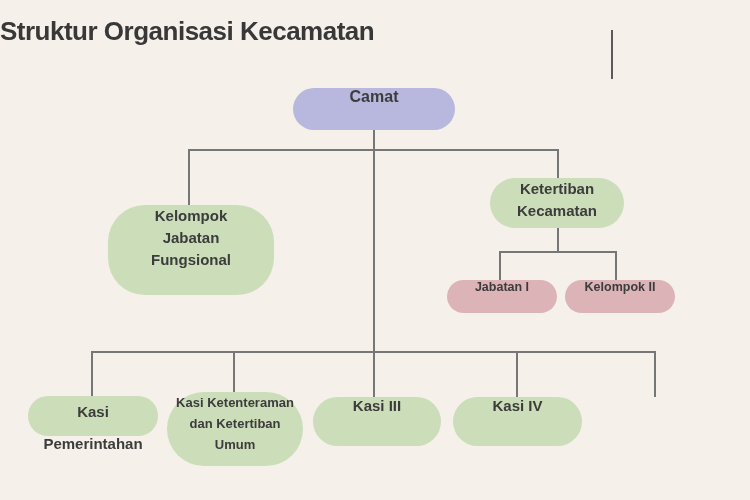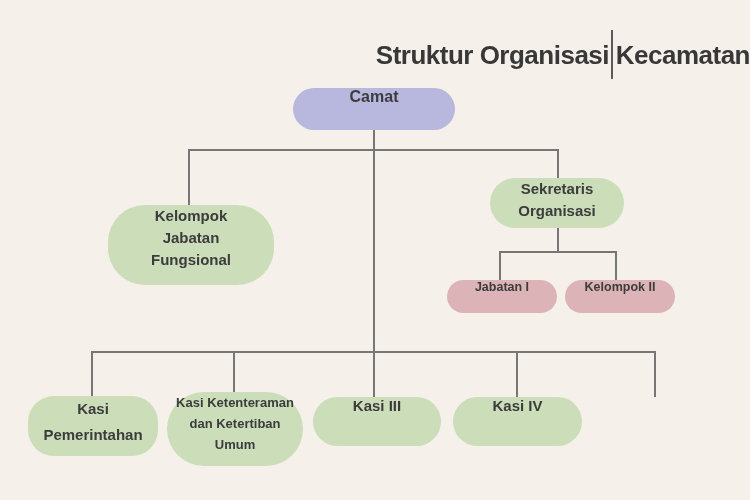--- a/index.html
+++ b/index.html
@@ -9,43 +9,43 @@
   *{margin:0;padding:0;box-sizing:border-box;}
   html,body{width:750px;height:500px;}
   body{
     font-family:"Liberation Sans","DejaVu Sans",sans-serif;
     background:var(--background);
     overflow:hidden;
   }
   .stage{position:relative;width:750px;height:500px;background:var(--background);}
 
   .page-title{
-    position:absolute;top:40px;left:0;width:750px;
-    text-align:right;font-size:26px;font-weight:bold;
+    position:absolute;top:16px;left:0;width:750px;
+    text-align:left;font-size:26px;font-weight:bold;
     letter-spacing:-0.5px;color:var(--title_text);line-height:30px;
   }
   .deco-line{
     position:absolute;left:611px;top:30px;width:2px;height:49px;
     background:var(--deco_line);
   }
 
   .node{
     position:absolute;display:flex;justify-content:center;
     text-align:center;font-weight:bold;color:var(--text);z-index:2;
   }
   .node .node-label{display:block;}
 
   .node-camat{left:293px;top:88px;width:162px;height:42px;border-radius:21px;background:var(--purple);font-size:16px;}
-  .node-kelompok{left:108px;top:205px;width:166px;height:80px;border-radius:37px;background:var(--green);font-size:15px;line-height:22px;}
+  .node-kelompok{left:108px;top:205px;width:166px;height:90px;border-radius:37px;background:var(--green);font-size:15px;line-height:22px;}
   .node-kelompok .node-label{max-width:100px;}
   .node-sekretaris{left:490px;top:178px;width:134px;height:50px;border-radius:25px;background:var(--green);font-size:15px;line-height:22px;}
   .node-sekretaris .node-label{max-width:100px;}
   .node-kasubbag1{left:447px;top:280px;width:110px;height:33px;border-radius:17px;background:var(--pink);font-size:12.5px;}
   .node-kasubbag2{left:565px;top:280px;width:110px;height:33px;border-radius:17px;background:var(--pink);font-size:12.5px;}
-  .node-kasi-pemerintahan{left:28px;top:396px;width:130px;height:60px;border-radius:26px;background:var(--green);font-size:15px;line-height:26px;}
+  .node-kasi-pemerintahan{left:28px;top:396px;width:130px;height:40px;border-radius:26px;background:var(--green);font-size:15px;line-height:32px;}
   .node-kasi-pemerintahan .node-label{max-width:115px;}
   .node-kasi-ketenteraman{left:167px;top:392px;width:136px;height:74px;border-radius:37px;background:var(--green);font-size:13px;line-height:21px;}
   .node-kasi-ketenteraman .node-label{max-width:126px;}
   .node-kasi3{left:313px;top:397px;width:128px;height:49px;border-radius:25px;background:var(--green);font-size:15px;}
   .node-kasi4{left:453px;top:397px;width:129px;height:49px;border-radius:25px;background:var(--green);font-size:15px;}
   .node-kasi5{left:588px;top:396px;width:135px;height:50px;border-radius:25px;background:var(--green);font-size:15px;}
 
   .line{position:absolute;background:var(--line);z-index:1;}
   .line.v{width:2px;}
   .line.h{height:2px;}
@@ -88,21 +88,21 @@
 
   <div class="node node-camat">
     <span class="node-label">Camat</span>
   </div>
 
   <div class="node node-kelompok">
     <span class="node-label">Kelompok Jabatan Fungsional</span>
   </div>
 
   <div class="node node-sekretaris">
-    <span class="node-label">Sekretaris Organisasi</span>
+    <span class="node-label">Ketertiban Kecamatan</span>
   </div>
 
   <div class="node node-kasubbag1">
     <span class="node-label">Jabatan I</span>
   </div>
 
   <div class="node node-kasubbag2">
     <span class="node-label">Kelompok II</span>
   </div>
 

